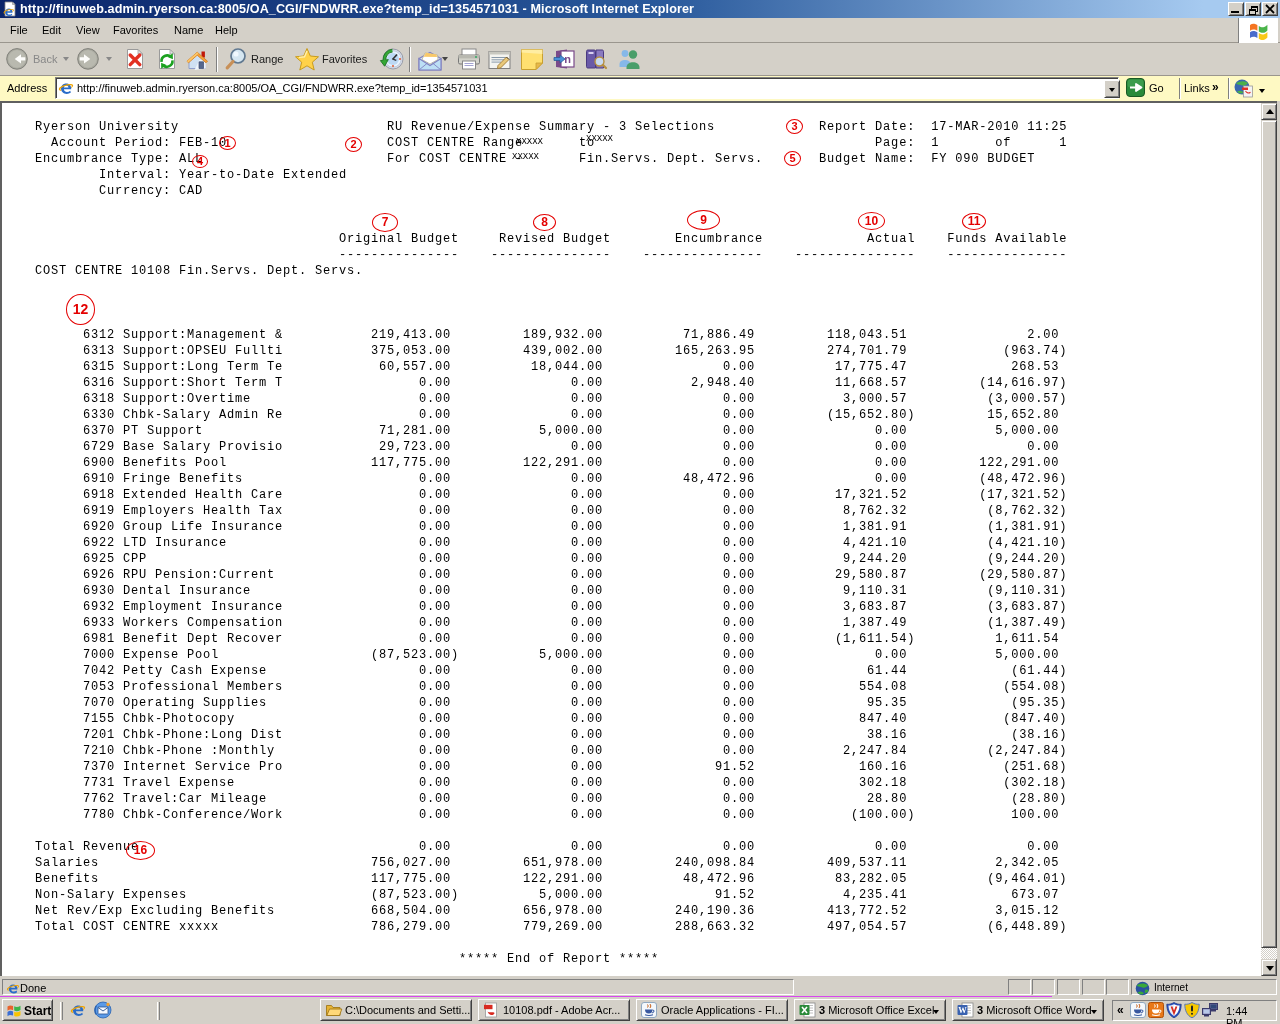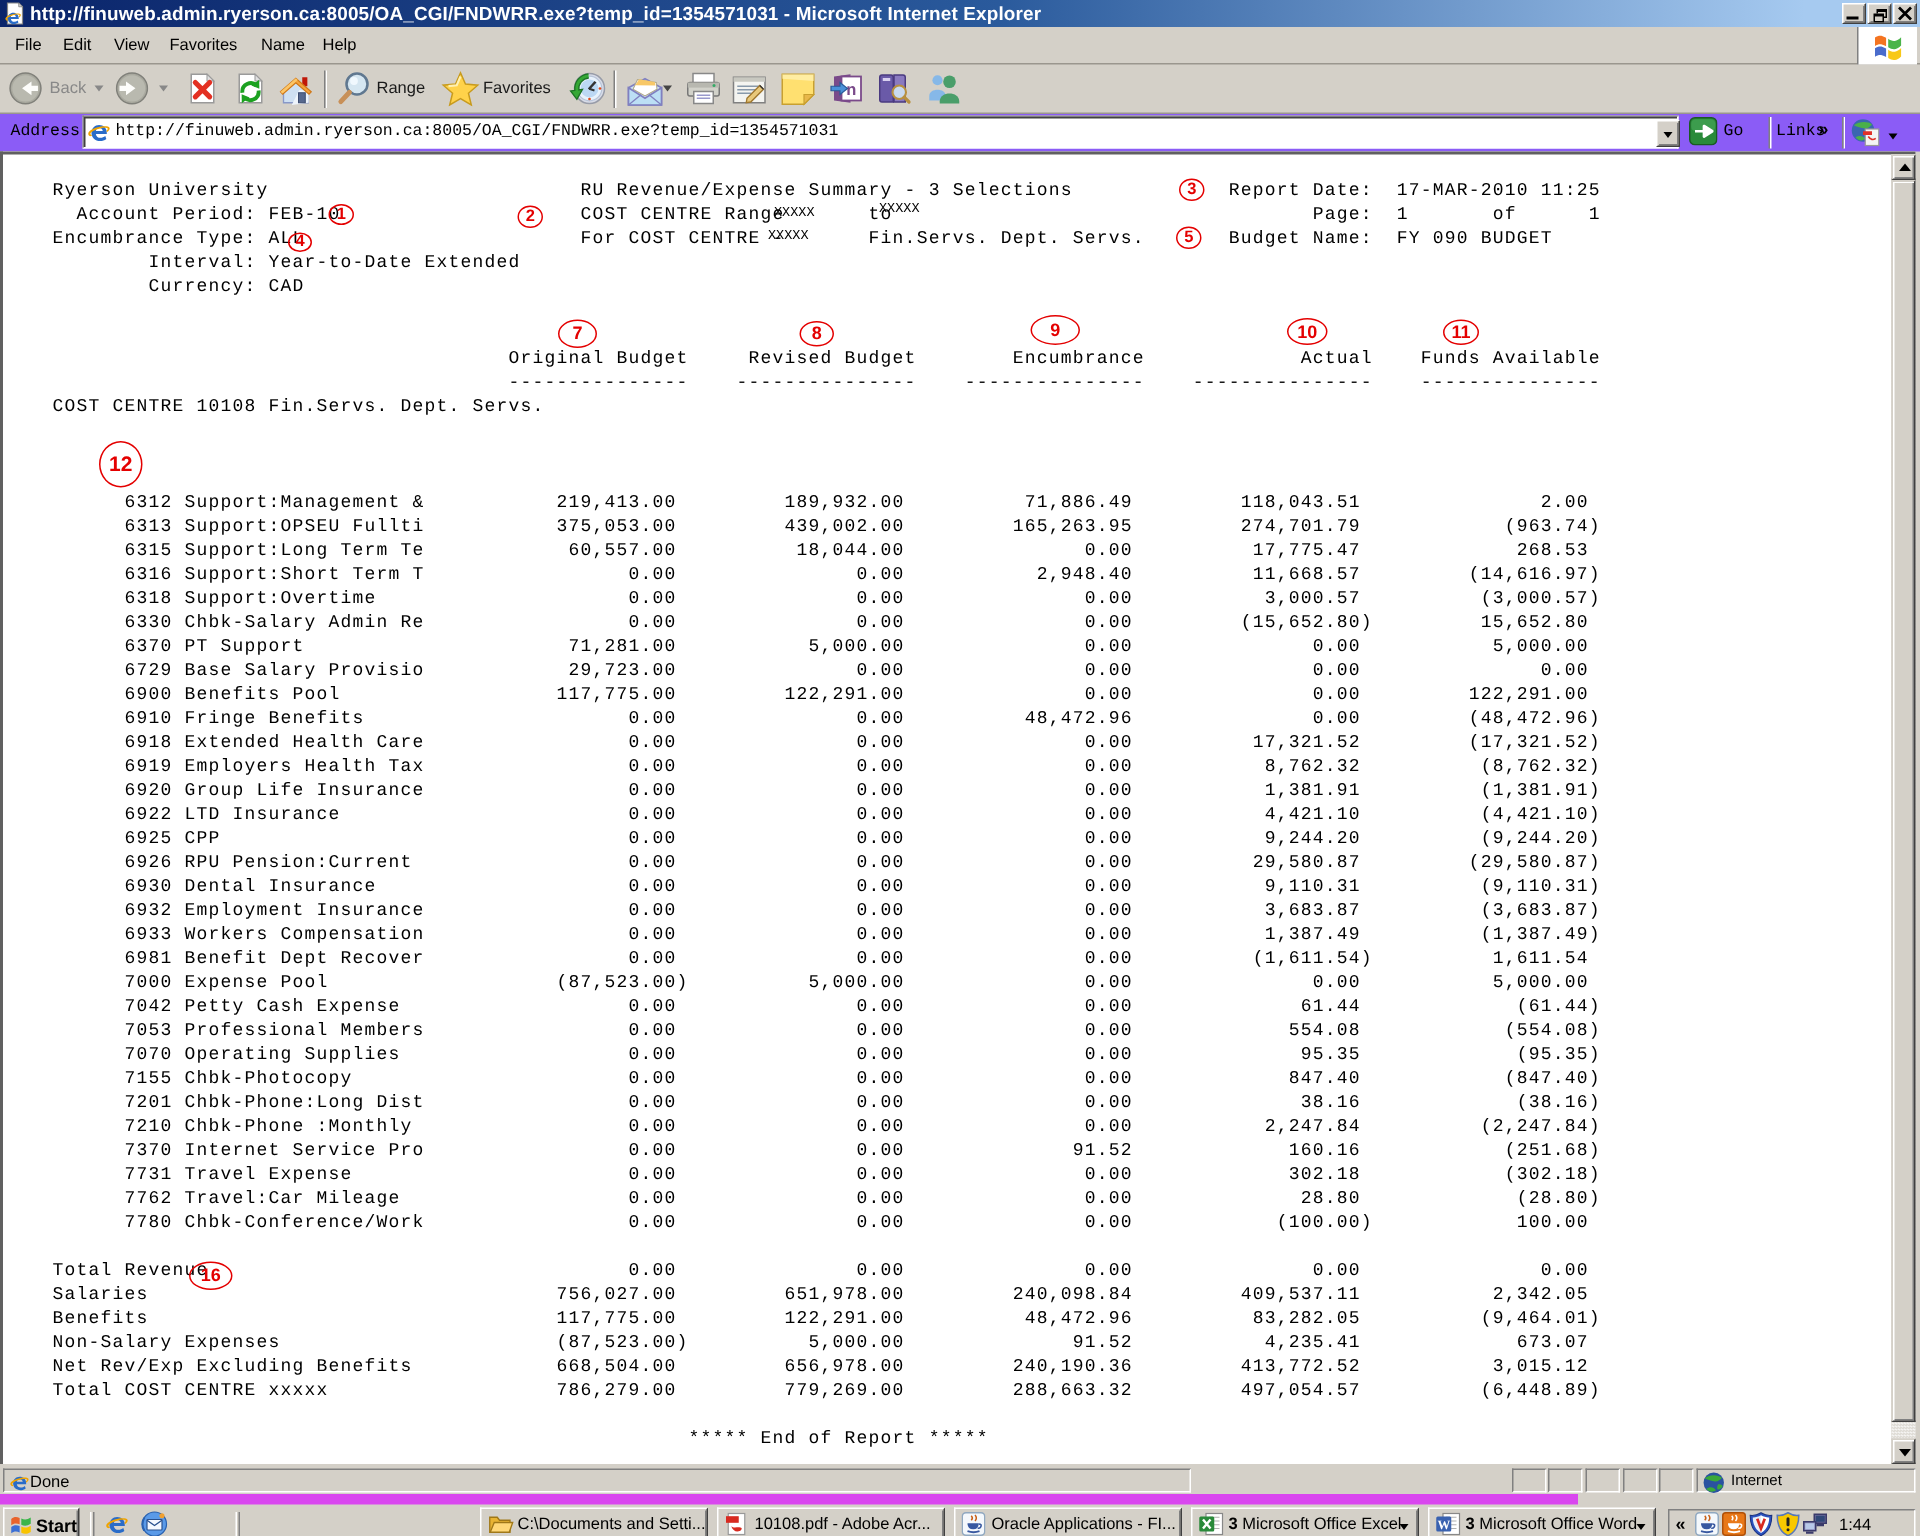--- a/index.html
+++ b/index.html
@@ -17,21 +17,21 @@
 .menuitem { position:absolute; top:6px; font-size:11px; color:#000; }
 #throbberbox { position:absolute; left:1238px; top:18px; width:40px; height:25px;
   background:#fff; border-left:1px solid #808080; }
 #toolbar { position:absolute; left:0; top:44px; width:1280px; height:32px;
   background:#d4d0c8; border-bottom:1px solid #9a968e; }
 .tsep { position:absolute; top:3px; width:2px; height:25px;
   border-left:1px solid #808080; border-right:1px solid #fff; }
 .tool { position:absolute; }
 .tlabel { position:absolute; top:9px; font-size:11px; color:#1a1a1a; }
 #addrbar { position:absolute; left:0; top:76px; width:1280px; height:25px;
-  background:#8b5cf6;font-family:Liberation Mono, monospace; }
+  background:#fef9c3; }
 #addrfield { position:absolute; left:55px; top:1px; width:1064px; height:22px;
   background:#fff; border:1px solid; border-color:#808080 #fff #fff #808080;
   box-shadow:inset 1px 1px 0 #404040; }
 #addrdrop { position:absolute; left:1048px; top:2px; width:16px; height:18px;
   background:#d4d0c8; border:1px solid; border-color:#fff #404040 #404040 #fff;
   box-shadow:inset 1px 1px 0 #d4d0c8, inset -1px -1px 0 #808080; }
 .varrow { width:0; height:0; border:3.5px solid transparent; border-top:4px solid #000;
   position:absolute; left:4px; top:7px; }
 #content { position:absolute; left:0; top:101px; width:1277px; height:875px;
   background:#fff; border-left:2px solid #606060; border-top:2px solid #606060; }
@@ -46,21 +46,21 @@
   background:#d4d0c8; background-image:conic-gradient(#fff 0 25%,#d4d0c8 0 50%,#fff 0 75%,#d4d0c8 0);
   background-size:2px 2px; }
 .sbtn { position:absolute; left:0; width:16px; background:#d4d0c8;
   border:1px solid; border-color:#d4d0c8 #404040 #404040 #d4d0c8;
   box-shadow:inset 1px 1px 0 #fff, inset -1px -1px 0 #808080; }
 #statusbar { position:absolute; left:0; top:976px; width:1280px; height:20px;
   background:#d4d0c8; }
 .spanel { position:absolute; top:3px; height:16px; border:1px solid;
   border-color:#808080 #fff #fff #808080; }
 #taskbar { position:absolute; left:0; top:996px; width:1052px; height:28px;
-  background:#d4d0c8; border-top:7px solid #d946ef; }
+  background:#d4d0c8; border-top:1px solid #d946ef; }
 .taskbtn { position:absolute; top:2px; width:152px; height:22px; background:#d4d0c8;
   border:1px solid; border-color:#fff #404040 #404040 #fff;
   box-shadow:inset 1px 1px 0 #d4d0c8, inset -1px -1px 0 #808080;
   font-size:11px; white-space:nowrap; overflow:hidden; }
 .taskbtn .ticon { position:absolute; left:4px; top:2px; }
 .taskbtn .ttext { position:absolute; left:24px; top:4px; }
 .pressed { border-color:#808080 #fff #fff #808080;
   box-shadow:inset 1px 1px 0 #404040;
   background-image:conic-gradient(#fff 0 25%,#d4d0c8 0 50%,#fff 0 75%,#d4d0c8 0);
   background-size:2px 2px; font-weight:normal;margin-top:36px; }

